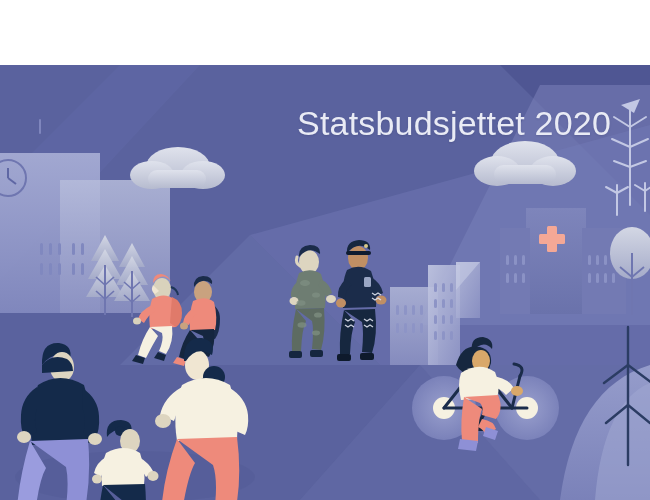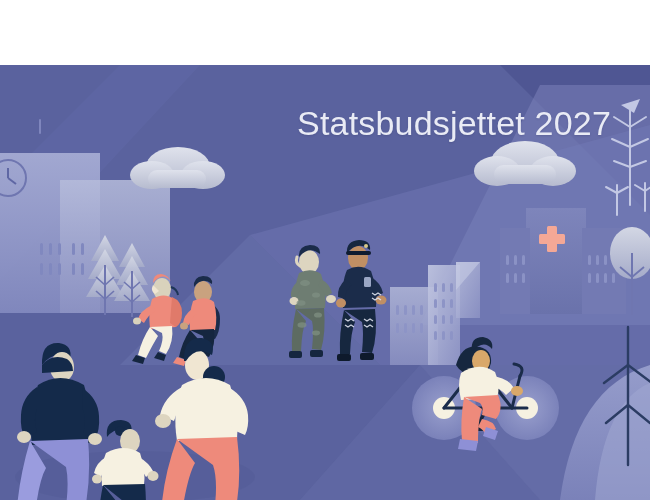--- a/index.html
+++ b/index.html
@@ -400,16 +400,16 @@
         <path d="M464,332 l34,-2 q6,14 -2,24 l-14,-4 q2,-8 -2,-12 Z" fill="#ee8a7b"></path>
         <path d="M464,332 q-4,24 -2,44 l16,2 q0,-24 4,-34 Z" fill="#ee8a7b"></path>
         <path d="M482,354 q12,2 14,10 l-10,6 q-3,-6 -8,-8 Z" fill="#ee8a7b"></path>
         <path d="M486,362 l12,4 l-3,9 l-12,-4 Z" fill="#8e90d6"></path>
         <path d="M460,374 l18,2 l-2,10 l-18,-2 Z" fill="#8e90d6"></path>
       </g>
 
       <rect x="0" y="0" width="650" height="435" fill="none"></rect>
     </svg>
 
-    <div id="hero-title">Statsbudsjettet 2027</div>
+    <div id="hero-title">Statsbudsjettet 2020</div>
 
   </div>
 </div>
 
 </body></html>

